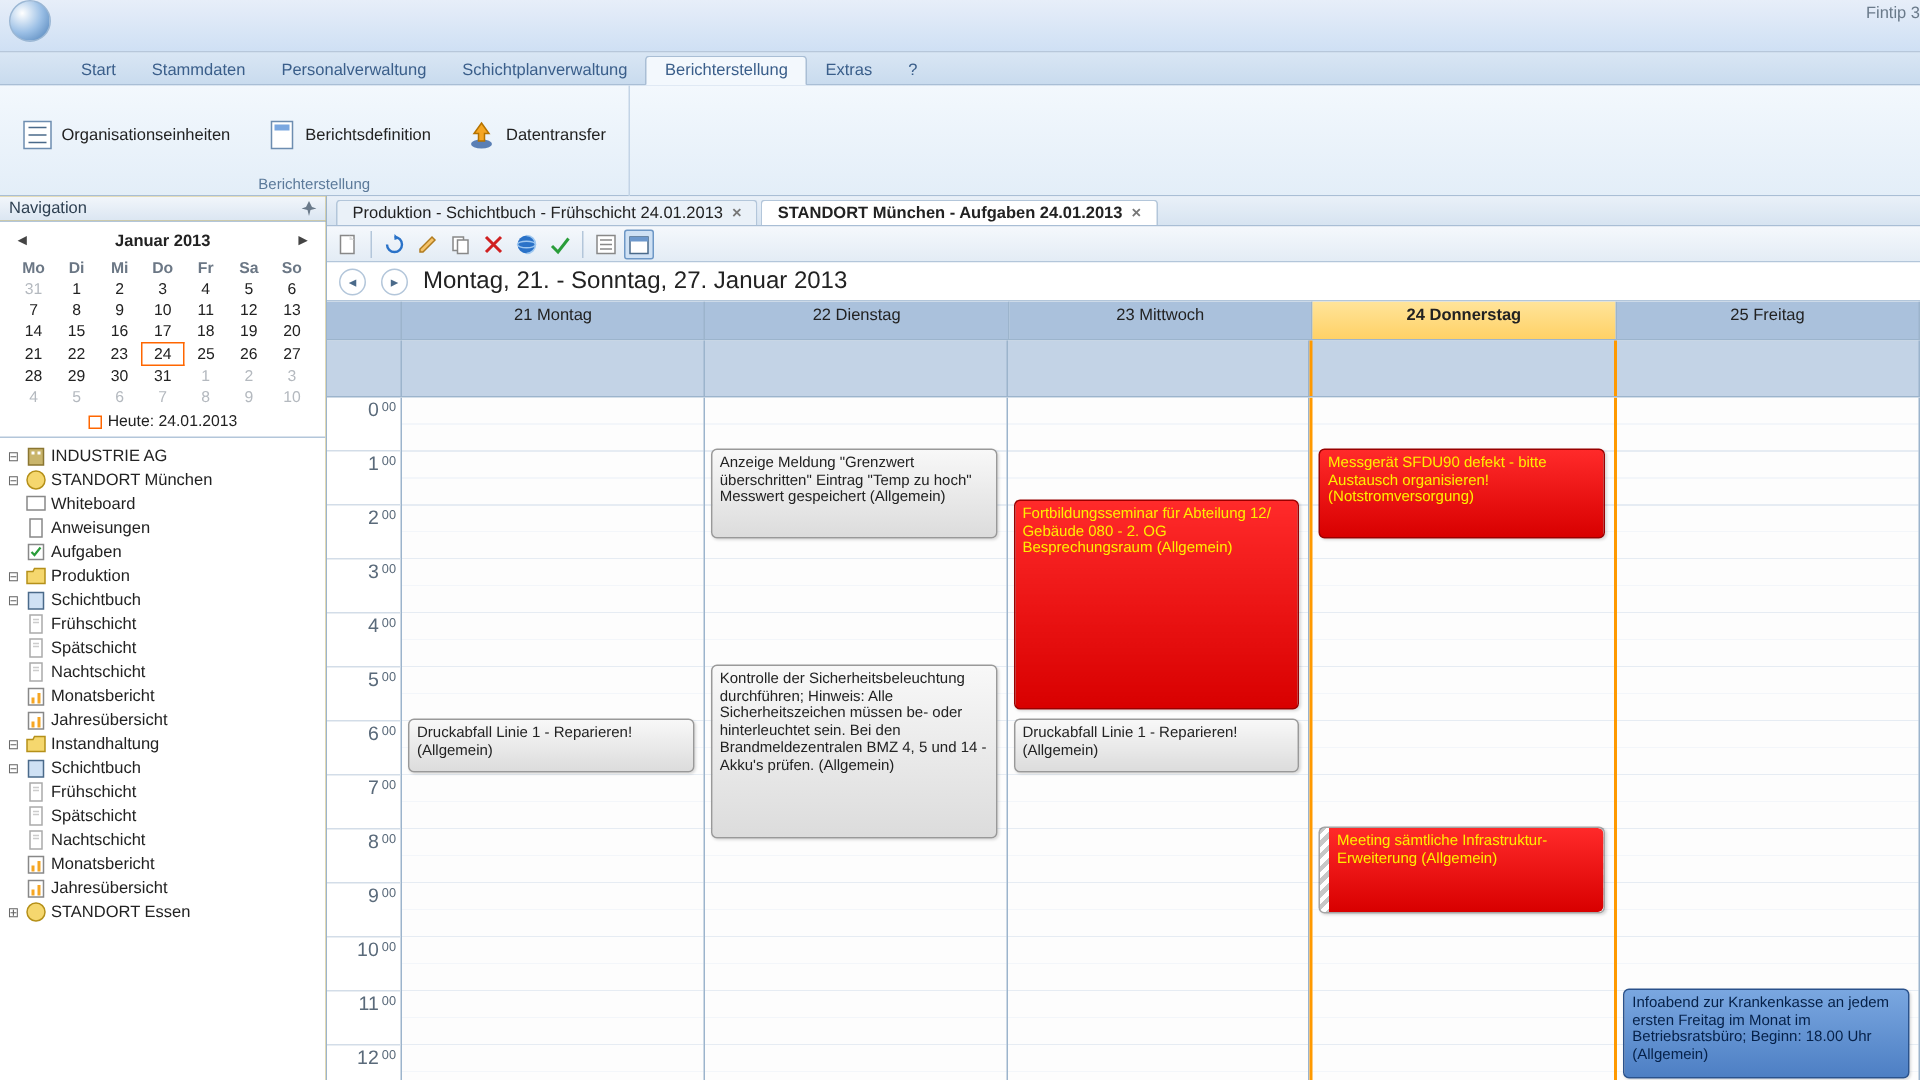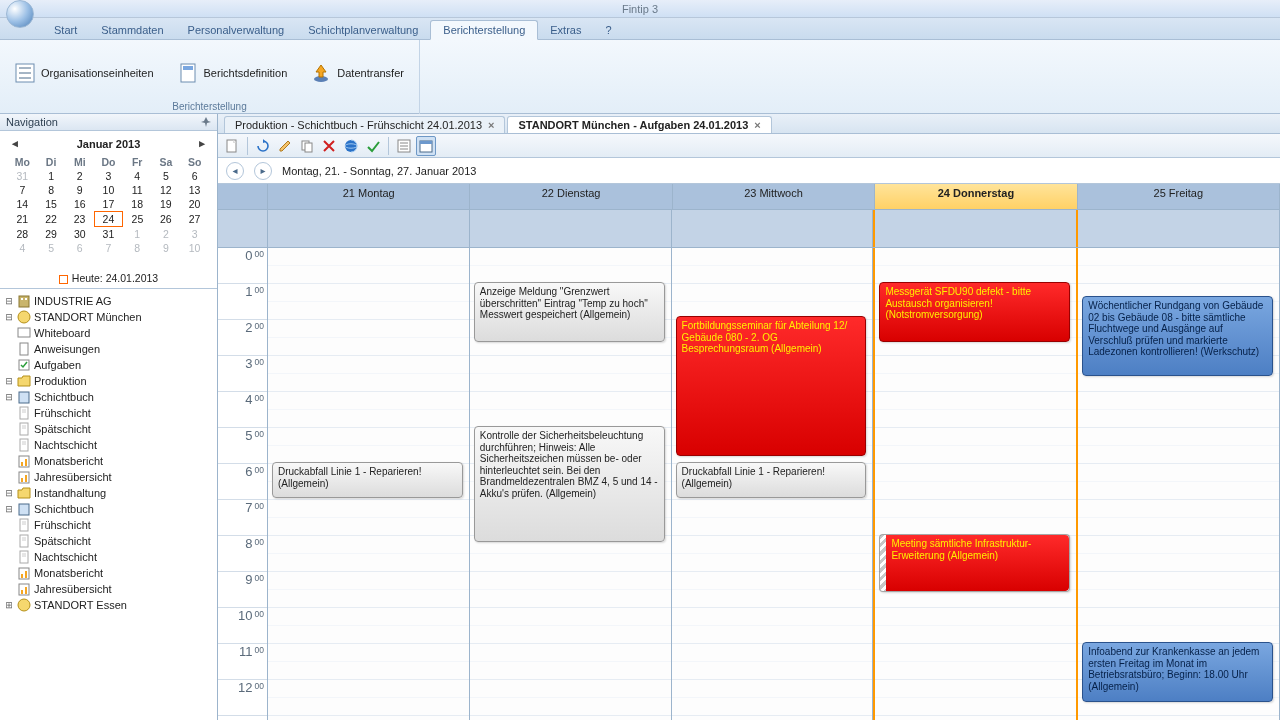--- a/index.html
+++ b/index.html
@@ -1,17 +1,17 @@
 <!DOCTYPE html>
 <html><head>
 <meta charset="utf-8">
 <style>
 html,body{margin:0;padding:0;font-family:"Segoe UI",Tahoma,Arial,sans-serif;font-size:11px;background:#d7e4f2;color:#222;width:1280px;height:720px;overflow:hidden}
 *{box-sizing:border-box}
-.title-bar{height:18px;background:linear-gradient(#e7eef9,#cfe0f4);text-align:center;color:#6a7a8a;font-size:11px;line-height:18px;border-bottom:1px solid #b7c7da}
+.title-bar{height:35px;background:linear-gradient(#e7eef9,#cfe0f4);text-align:right;color:#6a7a8a;font-size:11px;line-height:18px;border-bottom:1px solid #b7c7da}
 .app-frame{display:flex;flex-direction:column;height:720px;width:1280px;position:relative}
 .app-orb{position:absolute;left:6px;top:0px;width:28px;height:28px;border-radius:50%;background:radial-gradient(circle at 30% 30%,#fff,#9cc0e6,#4a7db5);border:1px solid #9bb7d4;z-index:5}
 .ribbon-tabs{height:22px;background:linear-gradient(#d9e6f4,#c9dbee);display:flex;align-items:flex-end;padding-left:42px;border-bottom:1px solid #a9bed5}
 .ribbon-tab{padding:3px 12px 3px 12px;color:#3a5e8a;cursor:pointer}
 .ribbon-tab.active{background:#f3f8fd;border:1px solid #a9bed5;border-bottom:1px solid #f3f8fd;border-radius:3px 3px 0 0;margin-bottom:-1px}
 .ribbon-body{height:74px;background:linear-gradient(#f3f8fd,#e3eef8);border-bottom:1px solid #a9bed5;display:flex;align-items:flex-start}
 .ribbon-group{height:74px;border-right:1px solid #c3d4e6;display:flex;flex-direction:column;justify-content:space-between;padding:4px 8px 0 8px}
 .ribbon-buttons{display:flex;gap:10px;align-items:center;flex:1}
 .ribbon-btn{display:flex;align-items:center;gap:6px;padding:3px 6px;border:1px solid transparent;border-radius:3px;cursor:pointer}
 .ribbon-icon{width:20px;height:20px;display:flex;align-items:center;justify-content:center}
@@ -20,39 +20,39 @@
 .sidebar{width:218px;background:#eab308;border-right:1px solid #9cb4cc;display:flex;flex-direction:column}
 .panel-header{background:linear-gradient(#f2f6fb,#dbe6f2);border-bottom:1px solid #b3c6da;padding:2px 6px;font-size:11px;color:#2c3e50;display:flex;justify-content:space-between;align-items:center}
 .dpcal{padding:6px 8px 4px 8px;background:#fff;border-bottom:1px solid #b3c6da}
 .dpcal-head{display:flex;justify-content:space-between;align-items:center;font-weight:bold;margin-bottom:4px}
 .dpcal-nav{width:14px;height:14px;cursor:pointer;text-align:center;line-height:12px;color:#444}
 .dpcal table{width:100%;border-collapse:collapse;font-size:10.5px;text-align:center}
 .dpcal th{color:#6b7785;font-weight:bold;padding:1px}
 .dpcal td{padding:1px;width:14.2%;cursor:pointer}
 .dpcal td.dim{color:#b4b9bf}
 .dpcal td.today{border:1px solid #ff6600;border-radius:2px}
-.dpcal-footer{text-align:center;margin-top:17px;font-size:10.5px}
+.dpcal-footer{text-align:center;margin-top:3px;font-size:10.5px}
 .dpcal-footer .sq{display:inline-block;width:9px;height:9px;border:1px solid #ff6600;vertical-align:middle;margin-right:4px}
 .tree{flex:1;overflow:auto;background:#fff;padding:4px 2px;font-size:11px}
 .tree .node{display:flex;align-items:center;gap:3px;padding:1px 2px;white-space:nowrap;cursor:pointer}
 .tree .twisty{width:10px;text-align:center;color:#666;font-size:9px}
 .tree .ic{width:14px;height:14px;display:inline-flex;align-items:center;justify-content:center}
 .ind0{padding-left:0px}.ind1{padding-left:14px}.ind2{padding-left:28px}.ind3{padding-left:42px}.ind4{padding-left:56px}
 .main{flex:1;display:flex;flex-direction:column;background:#fff;min-width:0}
 .tabstrip{height:20px;background:linear-gradient(#e9f0f8,#d7e4f1);display:flex;align-items:flex-end;padding-left:6px;border-bottom:1px solid #a9bed5}
 .doc-tab{padding:2px 10px;border:1px solid #b3c6da;border-bottom:none;background:#eaf1f8;margin-right:2px;border-radius:3px 3px 0 0;display:flex;align-items:center;gap:6px;cursor:pointer;font-size:11px}
 .doc-tab.active{background:#fff;font-weight:bold}
 .close-x{color:#777;font-weight:bold}
 .toolbar{height:24px;background:linear-gradient(#f5f8fc,#e3ecf5);border-bottom:1px solid #b3c6da;display:flex;align-items:center;padding-left:4px;gap:2px}
 .tbtn{width:20px;height:20px;display:flex;align-items:center;justify-content:center;border:1px solid transparent;border-radius:2px;cursor:pointer}
 .tbtn.pressed{border-color:#6e98c6;background:#cfe1f4}
 .tsep{width:1px;height:18px;background:#b3c6da;margin:0 3px}
 .week-head{height:26px;display:flex;align-items:center;gap:10px;padding:0 8px;background:#fff;border-bottom:1px solid #b3c6da}
 .navbtn{width:18px;height:18px;border:1px solid #b3c6da;border-radius:50%;display:flex;align-items:center;justify-content:center;color:#4a6a8a;cursor:pointer;font-size:10px}
-.week-title{font-size:11px}
+.week-title{font-size:16px}
 .calendar{flex:1;overflow:hidden;position:relative}
 .cal-dayheads{display:flex;height:26px;border-bottom:1px solid #9cb4cc}
 .timecol-head{width:50px;background:#aac1dc;border-right:1px solid #9cb4cc}
 .dayhead{flex:1;background:#aac1dc;border-right:1px solid #9cb4cc;text-align:center;line-height:18px;font-size:11px}
 .dayhead.today{background:linear-gradient(#ffe49a,#ffd166);font-weight:bold}
 .cal-bands{display:flex;height:38px;border-bottom:1px solid #9cb4cc}
 .timecol-band{width:50px;background:#c3d3e6;border-right:1px solid #9cb4cc}
 .dayband{flex:1;background:#c3d3e6;border-right:1px solid #9cb4cc}
 .dayband.today{border-left:2px solid #ff9900;border-right:2px solid #ff9900}
 .cal-grid{display:flex;height:calc(100% - 56px);overflow:hidden;position:relative}
@@ -580,20 +580,19 @@
               <div class="event red" style="top: 68px; height: 140px;">Fortbildungsseminar für Abteilung 12/ Gebäude 080 - 2. OG Besprechungsraum (Allgemein)</div>
               <div class="event grey" style="top: 214px; height: 36px;">Druckabfall Linie 1 - Reparieren! (Allgemein)</div>
             </div>
           <div class="daycol today" id="col-thu">
               <div class="event red" style="top: 34px; height: 60px;">Messgerät SFDU90 defekt - bitte Austausch organisieren! (Notstromversorgung)</div>
               <div class="event hatch" style="top: 286px; height: 58px;">
                 <div class="inner-red">Meeting sämtliche Infrastruktur-Erweiterung (Allgemein)</div>
               </div>
             </div>
           <div class="daycol" id="col-fri">
-              <div class="event blue" style="top: 48px; height: 80px;">Wöchentlicher Rundgang von Gebäude 02 bis Gebäude 08 - bitte sämtliche Fluchtwege und Ausgänge auf Verschluß prüfen und markierte Ladezonen kontrollieren! (Werkschutz)</div>
               <div class="event blue" style="top: 394px; height: 60px;">Infoabend zur Krankenkasse an jedem ersten Freitag im Monat im Betriebsratsbüro; Beginn: 18.00 Uhr (Allgemein)</div>
             </div>
         </div>
       </div>
     </div>
   </div>
 </div>
 
 </body></html>

